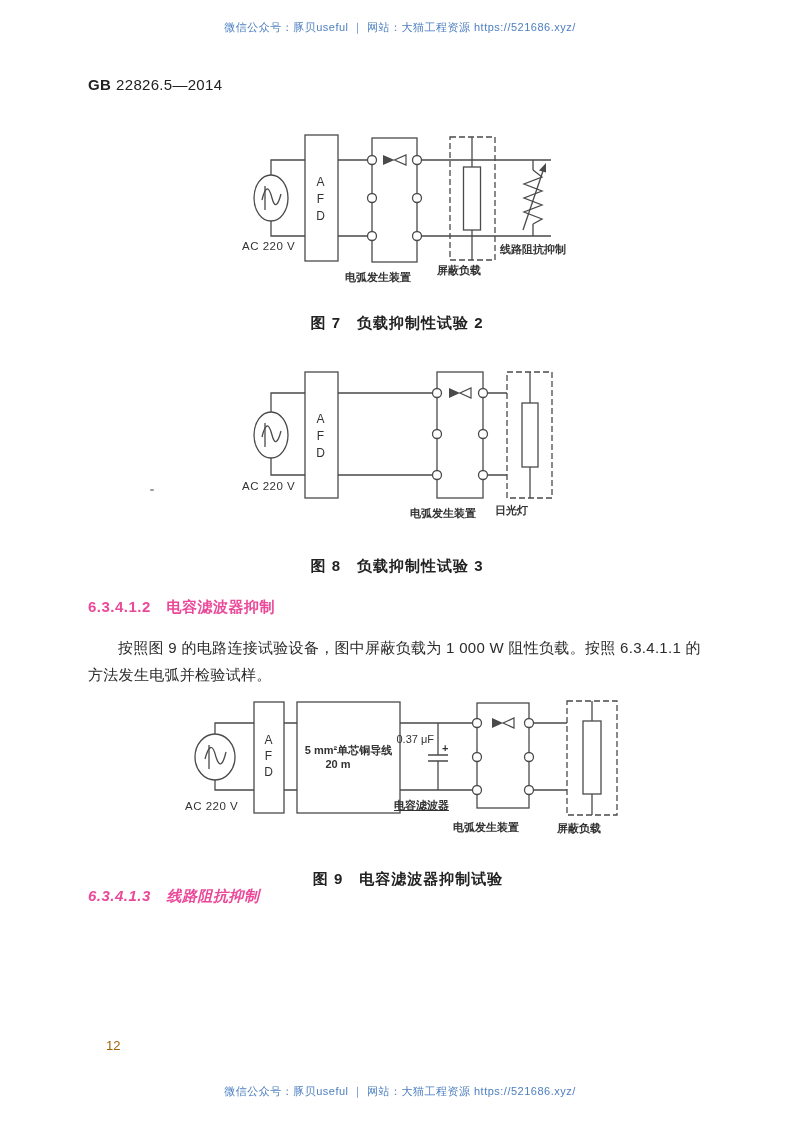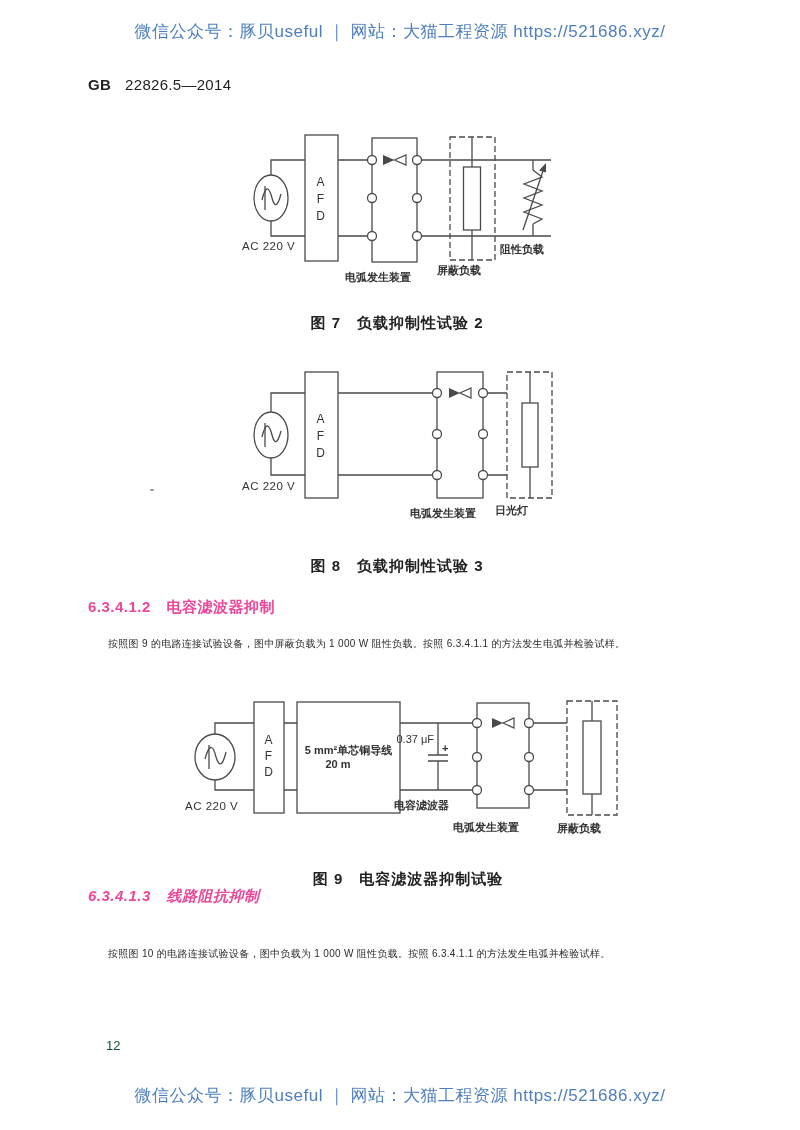--- a/index.html
+++ b/index.html
@@ -2,25 +2,25 @@
 <html style="--wm-color: #4d7fc0;"><head>
 <meta charset="utf-8">
 <style>
   html,body{margin:0;padding:0;background:#ffffff;}
   #page{
     position:relative;width:800px;height:1130px;background:#fff;overflow:hidden;
     font-family:"Liberation Sans","DejaVu Sans",sans-serif;color:#2b2b2b;
   }
   .abs{position:absolute;}
   .watermark{
-    width:800px;text-align:center;font-size:17px;letter-spacing:0.5px;
+    width:800px;text-align:center;font-size:11px;letter-spacing:0.5px;
     color:var(--wm-color,#4d7fc0);
   }
   .doc-number{font-size:15px;letter-spacing:0.3px;color:#222;}
-  .doc-number .gb{font-weight:bold;margin-right:14px;}
+  .doc-number .gb{font-weight:bold;margin-right:5px;}
   .fig{position:absolute;}
   .fig svg{position:absolute;left:0;top:0;}
   .dlabel{
     position:absolute;font-size:11px;font-weight:bold;color:#333;
     text-align:left;white-space:nowrap;
   }
   .dlabel.latin{font-weight:normal;font-size:11.5px;letter-spacing:0.5px;}
   .afd-letter{
     position:absolute;font-size:12px;color:#333;width:30px;text-align:center;
     letter-spacing:1px;
@@ -32,24 +32,24 @@
   .capval{position:absolute;font-size:11px;color:#333;white-space:nowrap;}
   .caption{
     position:absolute;width:800px;text-align:center;font-size:15px;font-weight:bold;
     color:#222;letter-spacing:1px;
   }
   .heading{
     position:absolute;left:88px;font-size:15px;font-weight:bold;color:#ec4899;
     letter-spacing:0.5px;
   }
   .para{
-    position:absolute;left:88px;width:628px;font-size:10px;line-height:19px;
+    position:absolute;left:88px;width:628px;font-size:15px;line-height:27px;
     color:#2b2b2b;text-indent:2em;letter-spacing:0.3px;
   }
-  .pageno{position:absolute;font-size:13px;color:#14532d;}
+  .pageno{position:absolute;font-size:13px;color:#a16207;}
   .stray-dot{position:absolute;width:4px;height:2px;background:#9a9a9a;border-radius:1px;}
   svg path,svg rect,svg ellipse,svg line,svg polyline{
     stroke:#4a4a4a;stroke-width:1.3;fill:none;
   }
   svg circle.term{fill:#ffffff;stroke:#4a4a4a;stroke-width:1.3;}
   svg rect.dashed{stroke-dasharray:6 3;}
   svg polygon.solid{fill:#4a4a4a;stroke:none;}
   svg polygon.open{fill:#ffffff;stroke:#4a4a4a;stroke-width:1.2;}
 </style>
 </head>
@@ -94,21 +94,21 @@
         <path d="M283,110 L303,51"></path>
         <polygon class="solid" points="306,43 306,52.5 299,50.5"></polygon>
       </g>
     </svg>
     <span class="dlabel latin" style="left:2px;top:120px;width:64px;">AC 220 V</span>
     <span class="afd-letter" style="left:66px;top:55px;">A</span>
     <span class="afd-letter" style="left:66px;top:72px;">F</span>
     <span class="afd-letter" style="left:66px;top:89px;">D</span>
     <span class="dlabel" style="left:105px;top:150px;width:100px;">电弧发生装置</span>
     <span class="dlabel" style="left:197px;top:143px;width:70px;">屏蔽负载</span>
-    <span class="dlabel" style="left:260px;top:122px;width:80px;">阻性负载</span>
+    <span class="dlabel" style="left:260px;top:122px;width:80px;">线路阻抗抑制</span>
   </div>
   <div class="caption" style="top:314px;left:-3px;">图 7　负载抑制性试验 2</div>
 
   <div class="stray-dot" style="left:150px;top:489px;"></div>
   <div class="fig" style="left:240px;top:360px;width:340px;height:165px;">
     <svg width="340" height="165" viewBox="0 0 340 165">
       <g>
         <ellipse cx="31" cy="75" rx="17" ry="23"></ellipse>
         <path d="M25,63 V87"></path>
         <path d="M22,77 Q27,56 32,75 Q36,90 41,71"></path>
@@ -175,26 +175,25 @@
       </g>
     </svg>
     <span class="dlabel latin" style="left:5px;top:120px;width:64px;">AC 220 V</span>
     <span class="afd-letter" style="left:74px;top:53px;">A</span>
     <span class="afd-letter" style="left:74px;top:69px;">F</span>
     <span class="afd-letter" style="left:74px;top:85px;">D</span>
     <span class="wirebox-text" style="left:117px;top:63px;width:103px;">5 mm²单芯铜导线</span>
     <span class="wirebox-text" style="left:117px;top:78px;width:82px;">20 m</span>
     <span class="capval" style="left:196px;top:53px;width:58px;text-align:right;">0.37 μF</span>
     <span class="capval" style="left:262px;top:62px;font-weight:bold;">+</span>
-    <span class="dlabel" style="left:214px;top:118px;width:90px;">电容滤波器</span>
+    <span class="dlabel" style="left:214px;top:118px;width:90px;text-decoration:underline;">电容滤波器</span>
     <span class="dlabel" style="left:273px;top:140px;width:100px;">电弧发生装置</span>
     <span class="dlabel" style="left:377px;top:141px;width:70px;">屏蔽负载</span>
   </div>
   <div class="caption" style="top:870px;left:8px;">图 9　电容滤波器抑制试验</div>
 
   <div class="heading" style="top:887px;font-style:italic;">6.3.4.1.3　线路阻抗抑制</div>
-  <div class="para" style="top:944px;">按照图 10 的电路连接试验设备，图中负载为 1 000 W 阻性负载。按照 6.3.4.1.1 的方法发生电弧并检验试样。</div>
 
   <div class="pageno" style="left:106px;top:1038px;">12</div>
 
   <div class="abs watermark" style="top:1084px;left:0;">微信公众号：豚贝useful ｜ 网站：大猫工程资源 https://521686.xyz/</div>
 
 </div>
 
 </body></html>

